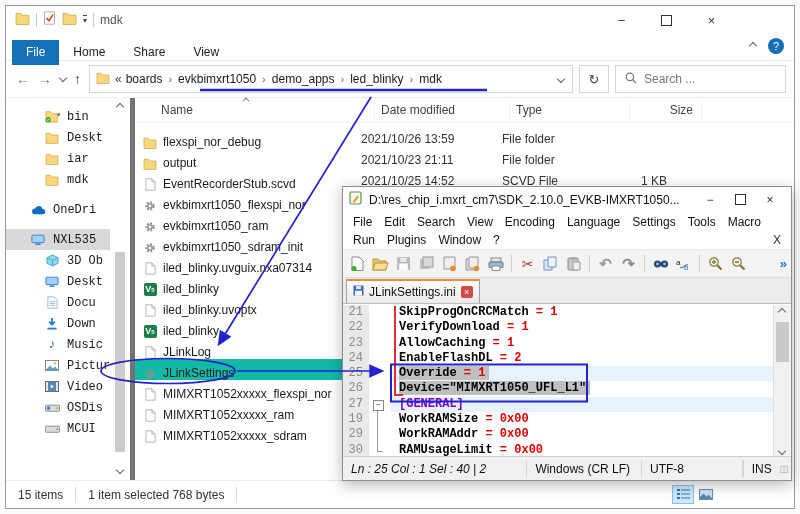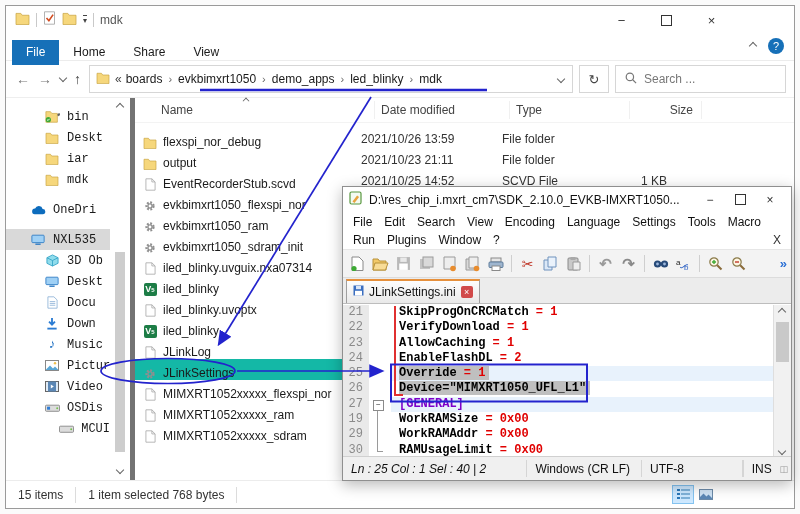--- a/index.html
+++ b/index.html
@@ -321,21 +321,21 @@
             <div class="sitem" style="padding-left:38px;">
               <span class="sic">
                 <svg width="15" height="10" viewBox="0 0 16 10">
                   <rect x=".5" y="2" width="15" height="6.5" rx="1" fill="#dcdcdc" stroke="#8a8a8a"></rect>
                   <rect x="2.2" y="3.6" width="3.2" height="3.2" fill="#2e7cd6"></rect>
                   <circle cx="13" cy="5.2" r="1" fill="#6fbf4a"></circle>
                 </svg>
               </span>
               <span>OSDis</span>
             </div>
-            <div class="sitem" style="padding-left:38px;justify-content:flex-end;">
+            <div class="sitem" style="padding-left:38px;">
               <span class="sic">
                 <svg width="15" height="10" viewBox="0 0 16 10">
                   <rect x=".5" y="2" width="15" height="6.5" rx="1" fill="#dcdcdc" stroke="#8a8a8a"></rect>
                   <circle cx="13" cy="5.2" r="1" fill="#6fbf4a"></circle>
                 </svg>
               </span>
               <span>MCUI</span>
             </div>
           </div>
         <div class="side-scroll">

